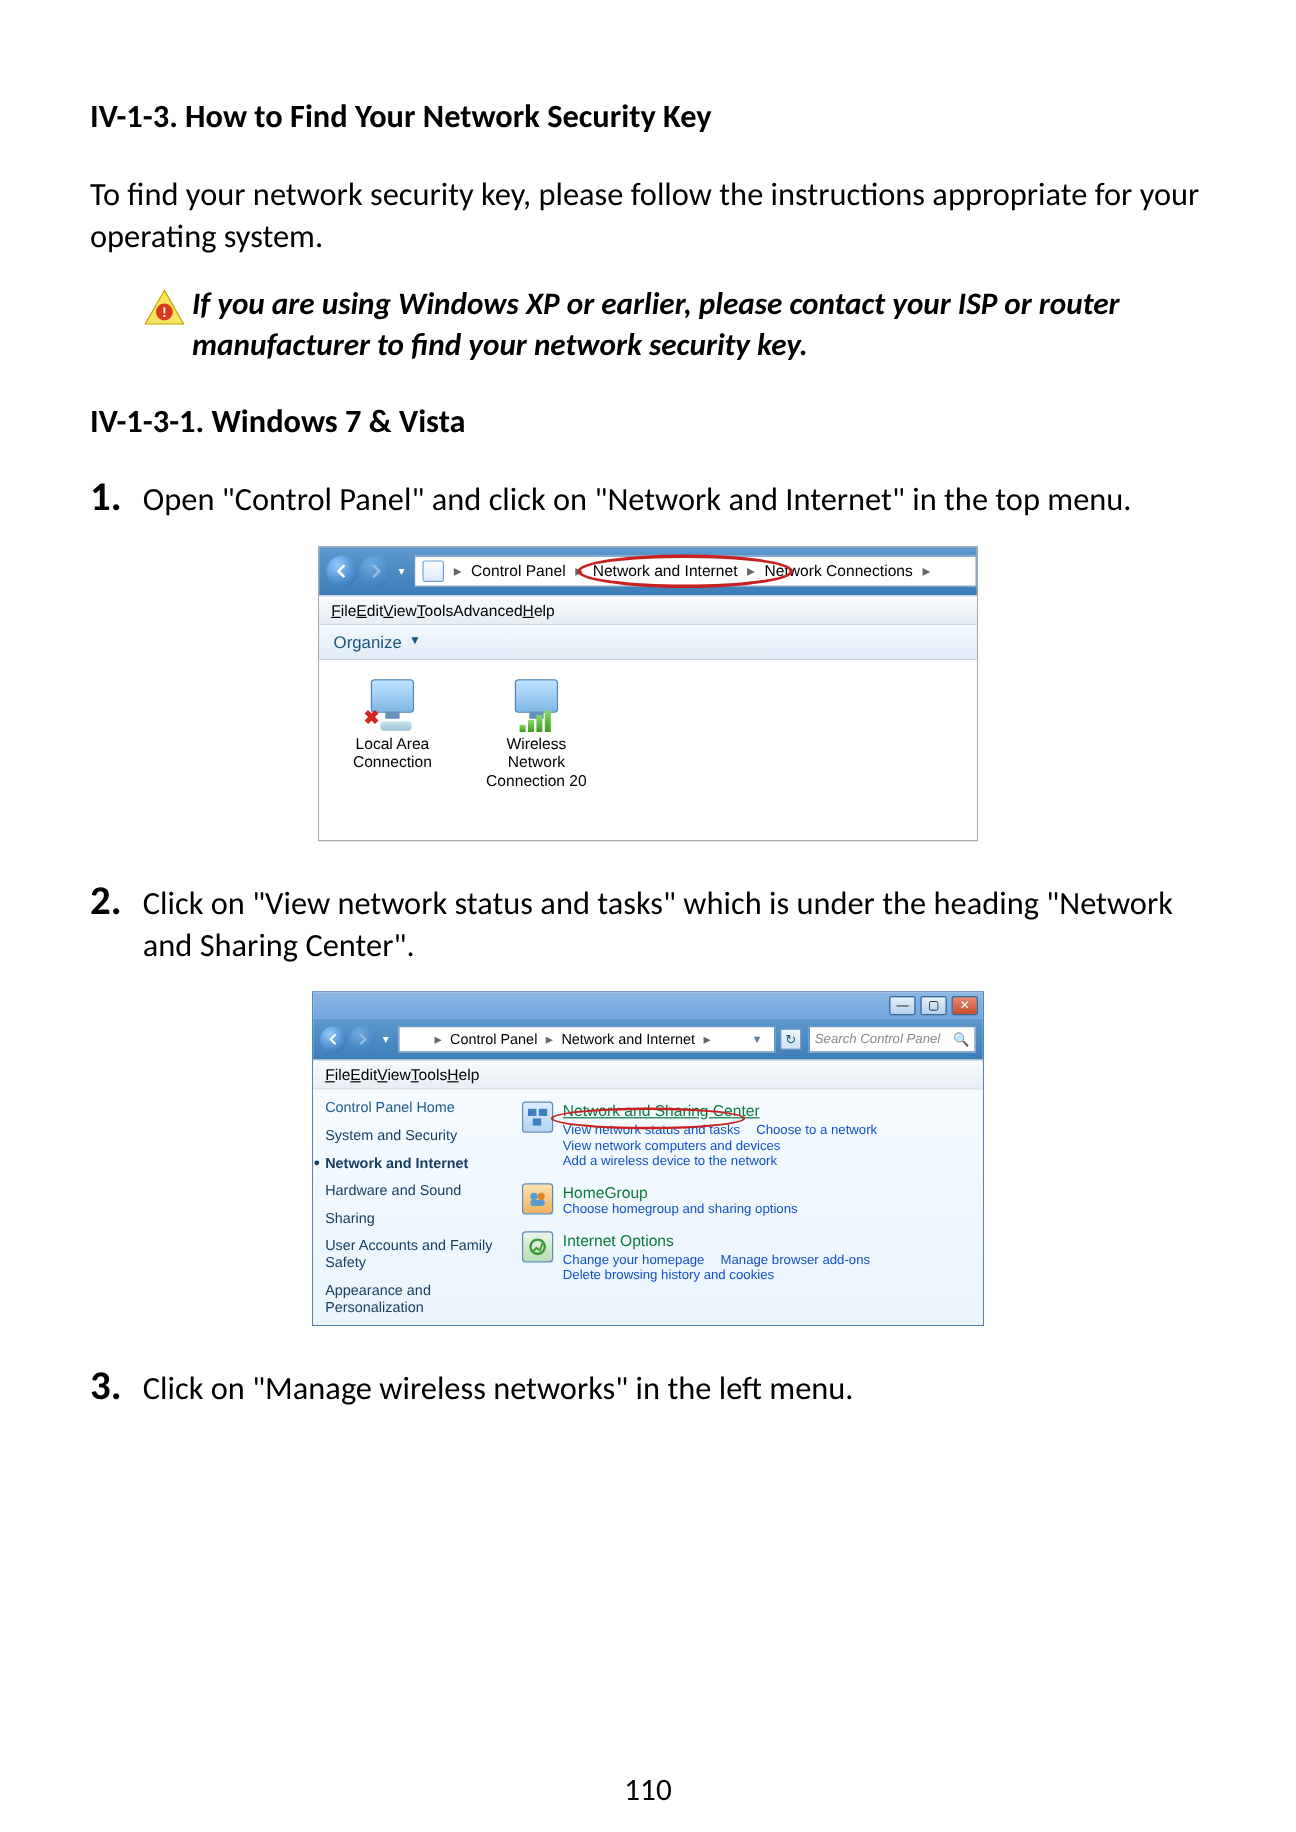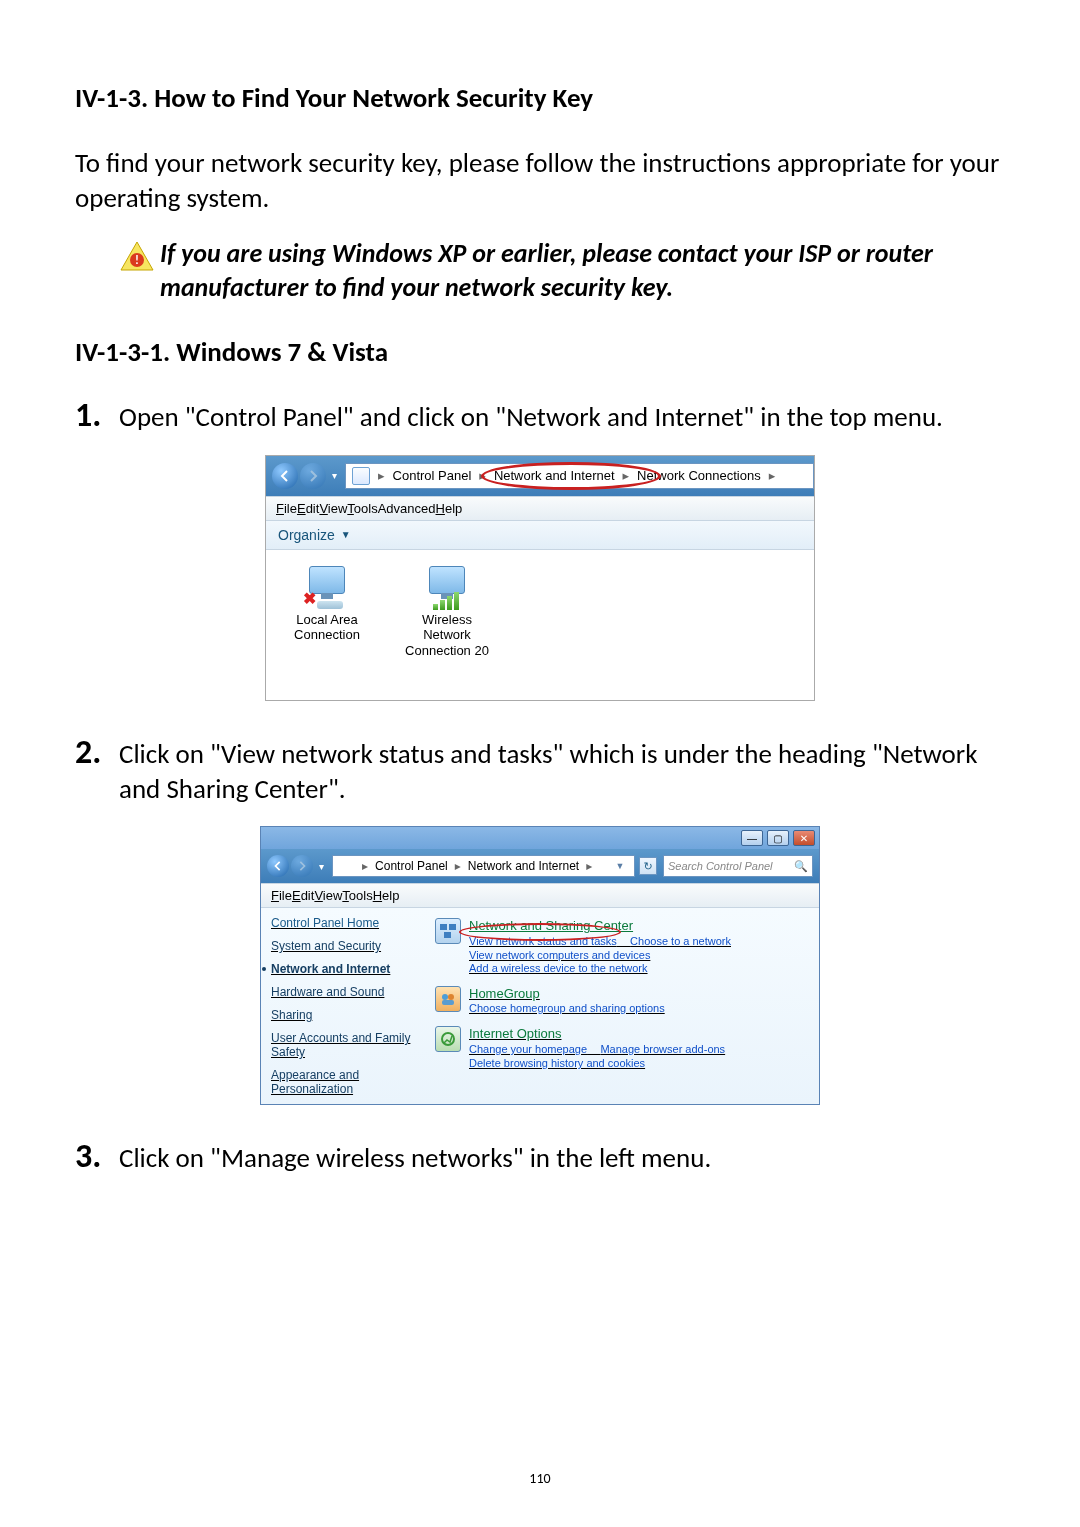--- a/index.html
+++ b/index.html
@@ -159,25 +159,25 @@
     background:linear-gradient(#5c99cc,#3d7db8);
     padding:0 6px; gap:2px;
   }
   .s2-path{
     flex:1;height:22px;background:#fff;border:1px solid #6b95c1;
     display:flex;align-items:center;padding:0 6px;gap:3px;
     font-size:12px;white-space:nowrap;overflow:hidden;
   }
   .s2-path .sep{color:#666;margin:0 4px;}
   .s2-search{
-    width:150px;height:22px;background:#fff;border:1px solid #6b95c1;
+    width:139px;height:22px;background:#fff;border:1px solid #6b95c1;
     margin-left:4px;display:flex;align-items:center;padding:0 4px;
     color:#888;font-style:italic;font-size:11px;justify-content:space-between;
   }
-  .s2-body{display:flex;min-height:180px;background:linear-gradient(#f5fbff,#eaf4fc);text-decoration:underline;}
+  .s2-body{display:flex;min-height:180px;background:linear-gradient(#f5fbff,#eaf4fc);}
   .s2-side{
     width:170px;padding:8px 10px;font-size:12px;
     display:flex;flex-direction:column;gap:9px;color:#163f63;
   }
   .s2-side .home{color:#1a5a8a;}
   .s2-side .active{color:#163f63;font-weight:bold;position:relative;}
   .s2-side .active::before{
     content:"";position:absolute;left:-9px;top:5px;width:4px;height:4px;background:#163f63;border-radius:50%;
   }
   .s2-main{flex:1;padding:10px 10px 10px 4px;}
@@ -189,22 +189,22 @@
   }
   .s2-item-body{display:flex;flex-direction:column;gap:1px;}
   .s2-title{color:#0a7a3c;font-size:13px;}
   .s2-link{color:#1050c9;font-size:11px;}
   .s2-link.multi{display:inline;}
   .red-ellipse2{
     position:absolute;border:2px solid #c92020;border-radius:50%/50%;
   }
   .under{ text-decoration:underline; }
   .pagenum{
-    position:absolute; bottom:40px; left:0; right:0; text-align:center;
-    font-size:14px;
+    position:absolute; bottom:20px; left:0; right:0; text-align:center;
+    font-size:26px;
   }
   svg.warn-svg{display:block;}
   .dropdown-btn{width:16px;display:flex;align-items:center;justify-content:center;color:#5a7ea6;font-size:9px;}
   .refresh-btn{width:18px;height:18px;border:1px solid #6b95c1;background:linear-gradient(#eef6ff,#cfe2f4);display:flex;align-items:center;justify-content:center;font-size:11px;color:#206088;margin-left:2px;}
 </style>
 </head>
 <body>
 
 <div class="page">
 

